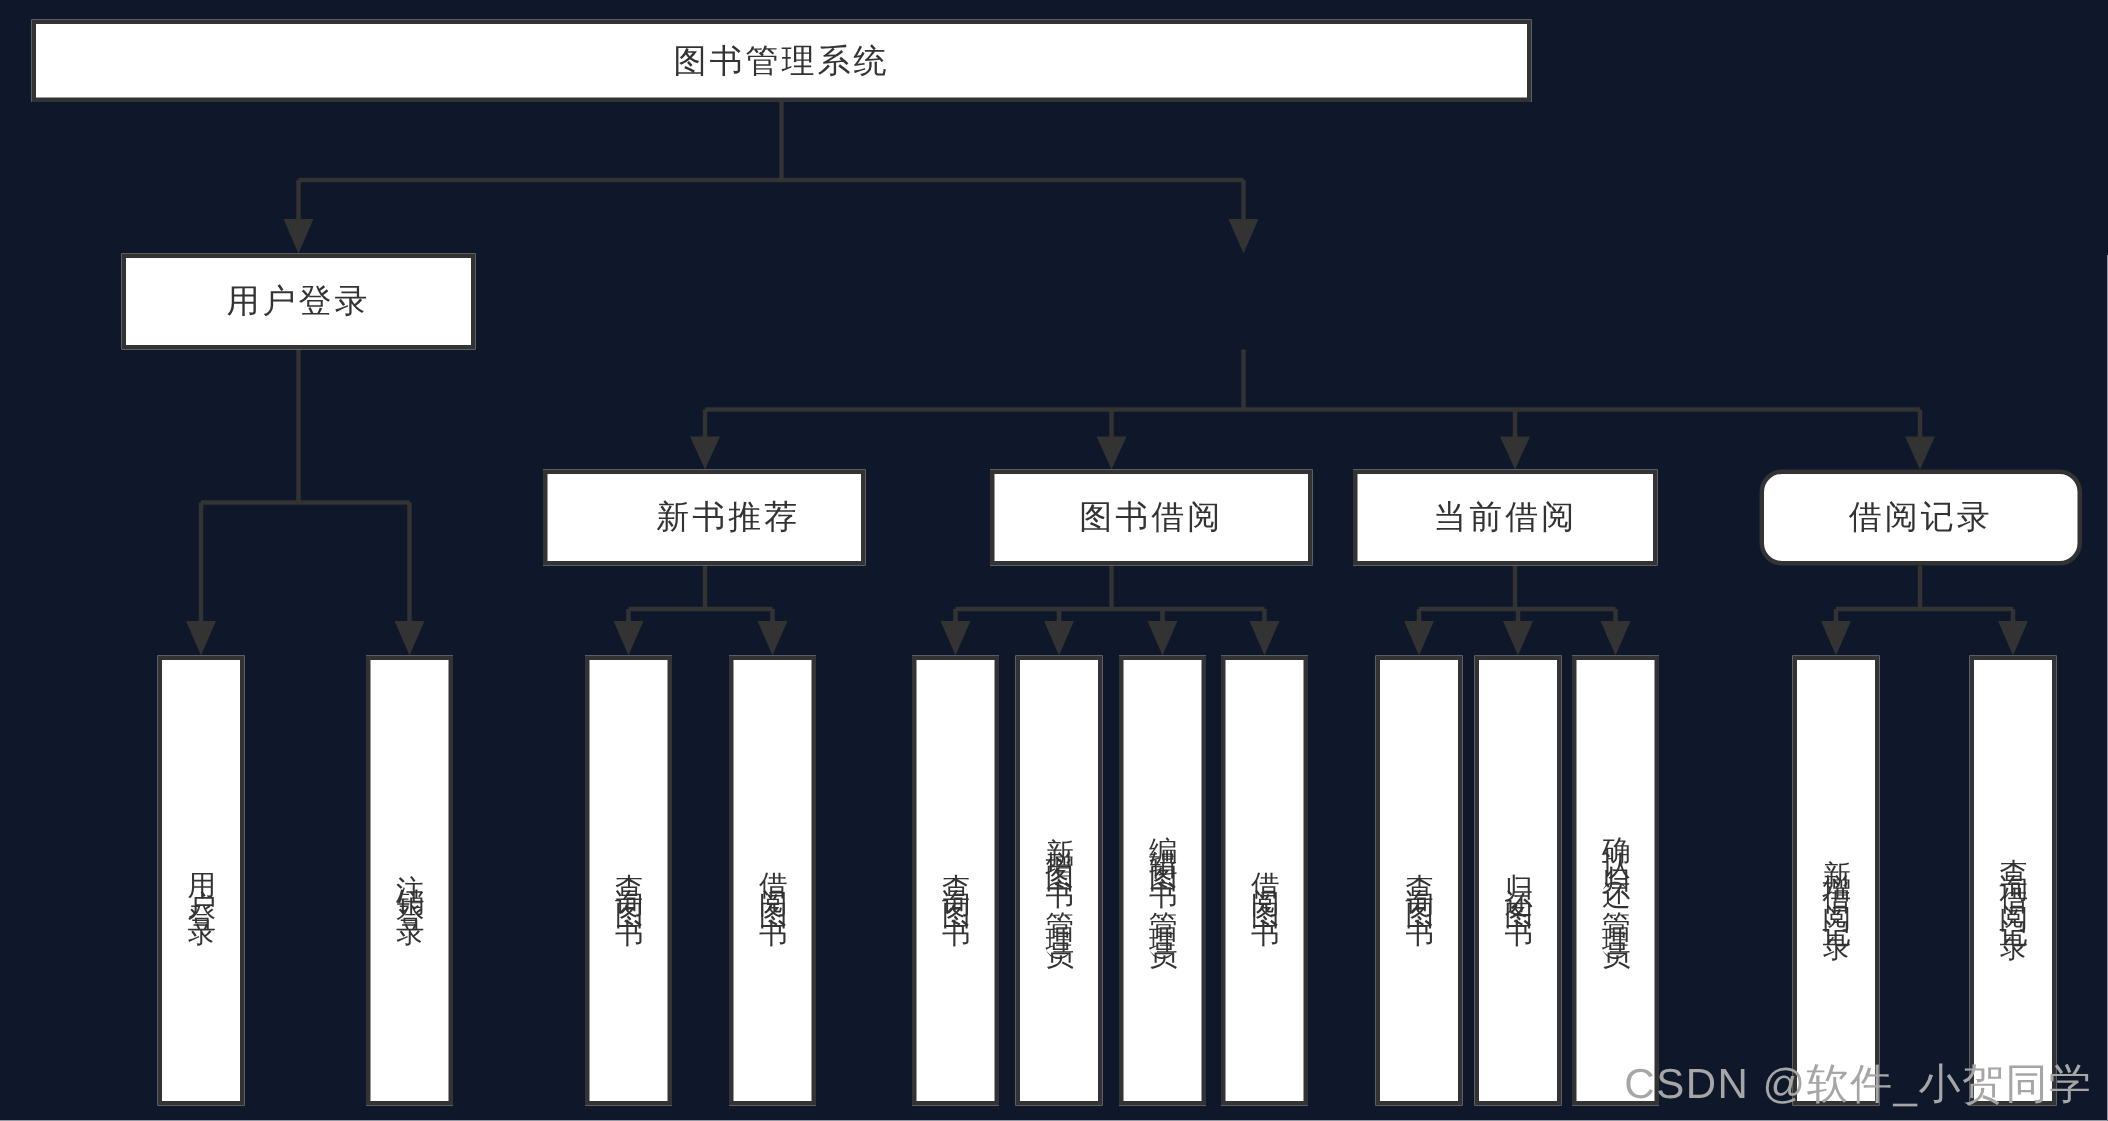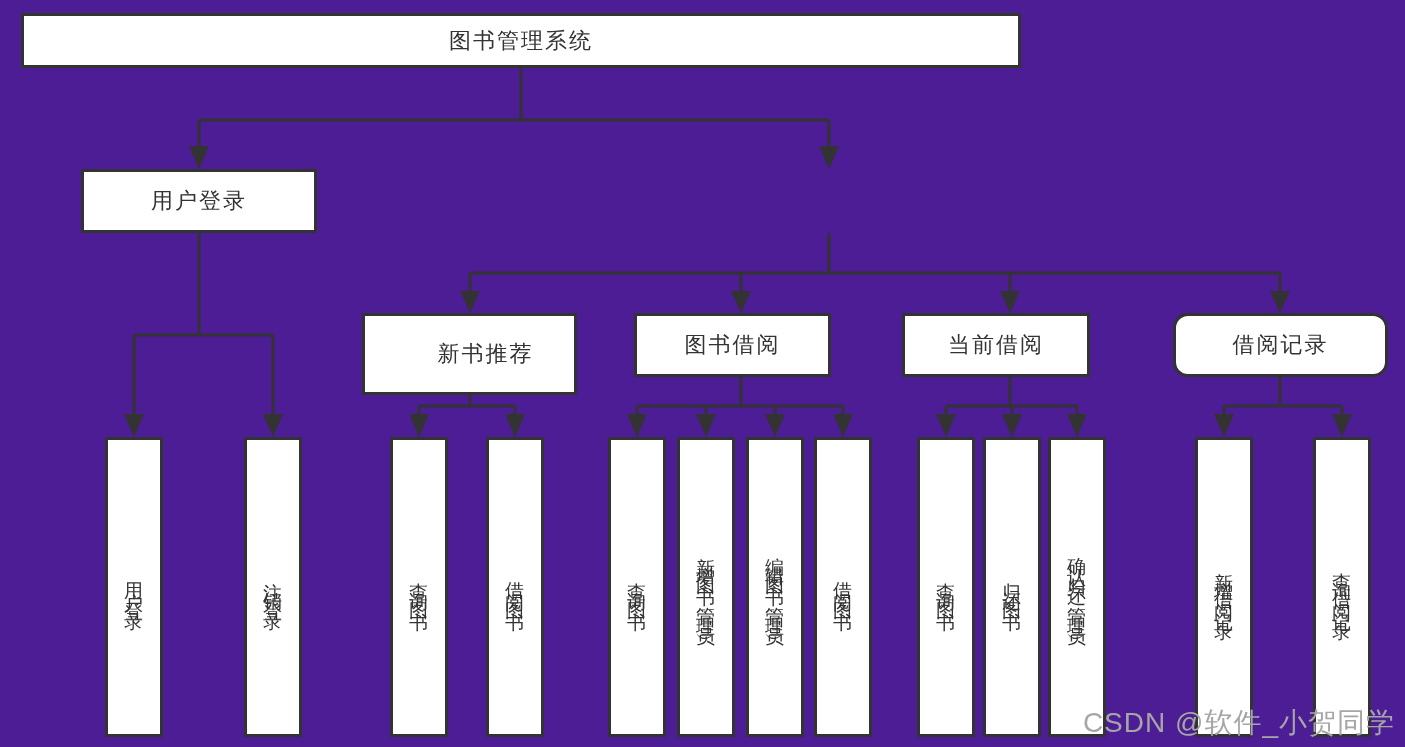--- a/index.html
+++ b/index.html
@@ -1,17 +1,17 @@
 <!DOCTYPE html>
 <html><head>
 <meta charset="utf-8">
 <style>
   html,body{margin:0;padding:0;background:#ffffff;}
   .canvas{
-    position:relative;width:1405px;height:747px;background:#4c1d95;
+    position:relative;width:1405px;height:747px;background:#0f172a;
     font-family:"Liberation Sans","DejaVu Sans",sans-serif;color:#333333;overflow:hidden;
   }
   .connectors{position:absolute;left:0;top:0;width:1405px;height:747px;}
   .node{
     position:absolute;box-sizing:border-box;border:3px solid #333333;background:#ffffff;
     display:flex;align-items:center;justify-content:center;
   }
   .hnode{font-size:22px;letter-spacing:2px;white-space:nowrap;}
   .root{left:21px;top:13px;width:1000px;height:55px;}
   .vnode{top:437px;width:58px;height:300px;}
@@ -77,27 +77,27 @@
   </svg>
 
   <div class="node hnode root">
     <span>图书管理系统</span>
   </div>
 
   <div class="node hnode" style="left:81px;top:169px;width:236px;height:64px;">
     <span>用户登录</span>
   </div>
 
-  <div class="node hnode" style="left:362px;top:313px;width:215px;height:82px;padding-left:32px;">
+  <div class="node hnode" style="left:362px;top:313px;width:215px;height:64px;padding-left:32px;">
     <span>新书推荐</span>
   </div>
-  <div class="node hnode" style="left:634px;top:313px;width:197px;height:64px;text-align:right;">
+  <div class="node hnode" style="left:660px;top:313px;width:215px;height:64px;text-align:right;">
     <span>图书借阅</span>
   </div>
-  <div class="node hnode" style="left:902px;top:313px;width:188px;height:64px;">
+  <div class="node hnode" style="left:902px;top:313px;width:203px;height:64px;">
     <span>当前借阅</span>
   </div>
   <div class="node hnode" style="left:1173px;top:313px;width:215px;height:64px;border-radius:15px;">
     <span>借阅记录</span>
   </div>
 
   <div class="node vnode" style="left:105px;">
     <span class="vlabel">用户登录</span>
   </div>
   <div class="node vnode" style="left:244px;">

